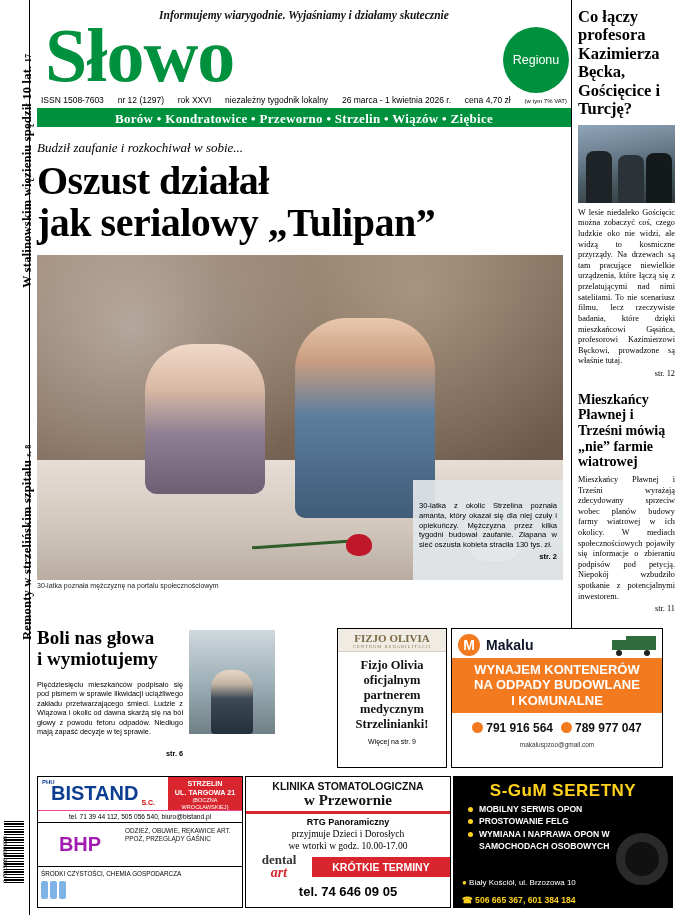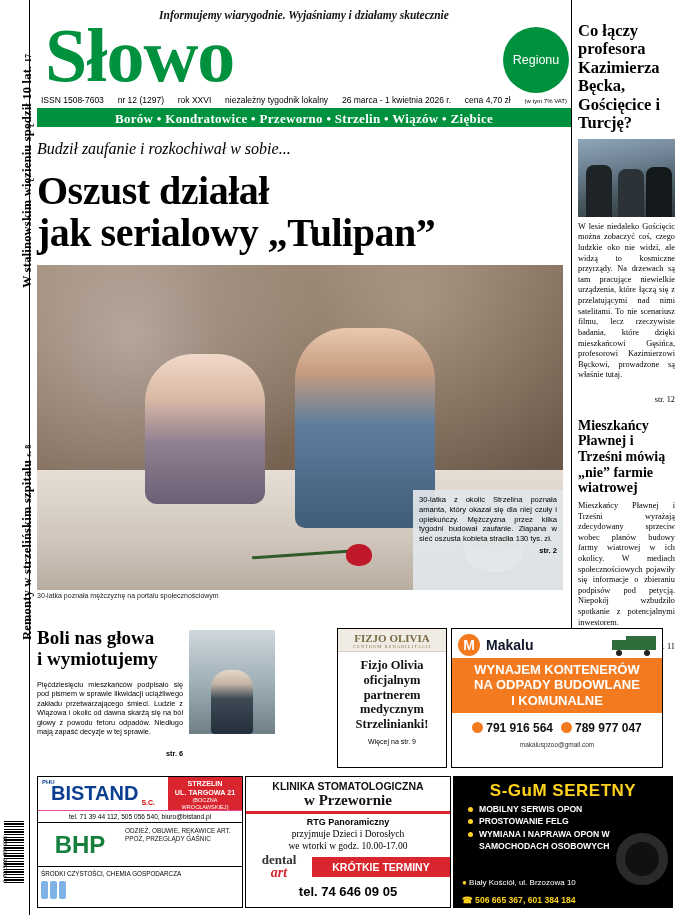--- a/index.html
+++ b/index.html
@@ -124,21 +124,21 @@
     position: absolute; right: 0; top: 0;
     width: 104px; height: 632px;
     border-left: 1px solid #000;
     padding-left: 6px;
   }
   .rc-head {
     font-family: "Liberation Serif", serif;
     font-weight: bold;
     font-size: 16.5px;
     line-height: 1.12;
-    padding-top: 22px;
+    padding-top: 8px;
     color: #000;
   }
   .rc-photo {
     margin-top: 6px;
     width: 98px; height: 78px;
     background: linear-gradient(170deg,#8fa6b8 0%,#6d8091 35%,#4a5b63 65%,#2e3a3d 100%);
     position: relative;
     overflow: hidden;
   }
   .rc-photo .fig {
@@ -150,39 +150,39 @@
   .rc-photo .fig.a { left: 8px; }
   .rc-photo .fig.b { left: 40px; background:#2b3338; height: 48px;}
   .rc-photo .fig.c { left: 68px; background:#141a1c; height: 50px;}
   .rc-body {
     font-family: "Liberation Serif", serif;
     font-size: 8.3px;
     line-height: 1.28;
     text-align: justify;
     margin-top: 5px;
   }
-  .rc-body .pg { text-align: right; display: block; margin-top: 14px; }
+  .rc-body .pg { text-align: right; display: block; margin-top: 2px; }
   .rc-head2 {
     font-family: "Liberation Serif", serif;
     font-weight: bold;
     font-size: 14px;
     line-height: 1.12;
     margin-top: 12px;
   }
 
   
   .lead {
     position: absolute; left: 6px; top: 140px;
     width: 526px;
   }
   .kicker {
     font-family: "Liberation Serif", serif;
     font-style: italic;
-    font-size: 16px;
-    margin-bottom: 12px;
+    font-size: 13px;
+    margin-bottom: 4px;
   }
   .headline {
     font-family: "Liberation Serif", serif;
     font-weight: bold;
     font-size: 40px;
     line-height: 1.06;
     letter-spacing: -0.5px;
   }
   .lead-photo {
     position: relative;
@@ -234,21 +234,21 @@
   }
   .lp-cup:after {
     content:''; position:absolute; left:6px; top:5px;
     width: 50px; height: 14px; border-radius: 50%;
     background: #d8c2a8;
   }
   .lp-box {
     position: absolute; right: 0; bottom: 0;
     width: 150px; height: 100px;
     background: rgba(225,230,233,0.93);
-    padding: 5px 6px;
+    padding: 21px 6px;
     font-family: "Liberation Sans", sans-serif;
     font-size: 7.6px;
     line-height: 1.3;
     text-align: justify;
     color: #000;
   }
   .lp-box .pg { display:block; text-align:right; font-weight: bold; margin-top: 2px;}
   .lp-caption {
     font-family: "Liberation Sans", sans-serif;
     font-size: 7px;
@@ -371,21 +371,21 @@
     font-size:7.2px; font-weight:bold; line-height:1.2; padding:3px 3px; text-align:center;
   }
   .bs-addr .small { font-weight:normal; font-size:5.6px;}
   .bs-tel {
     font-family:"Liberation Sans",sans-serif; font-size:6.6px; text-align:center;
     padding:2px 0; border-bottom:1px solid #000;
   }
   .bs-mid { display:flex; height: 44px; border-bottom:1px solid #000;}
   .bs-bhp {
     width: 84px; display:flex; align-items:center; justify-content:center;
-    font-family:"Liberation Sans",sans-serif; font-weight:bold; font-size:24px; color:#15803d;
+    font-family:"Liberation Sans",sans-serif; font-weight:bold; font-size:20px; color:#a21caf;
   }
   .bs-bhp-txt {
     flex:1; font-family:"Liberation Sans",sans-serif; font-size:6.4px; line-height:1.22;
     padding:4px 3px; color:#111;
   }
   .bs-bot { font-family:"Liberation Sans",sans-serif; font-size:6.3px; padding:3px; line-height:1.2;}
   .bs-water {
     display:flex; align-items:center; gap:4px; margin-top:3px;
   }
   .bs-water .wbox {

